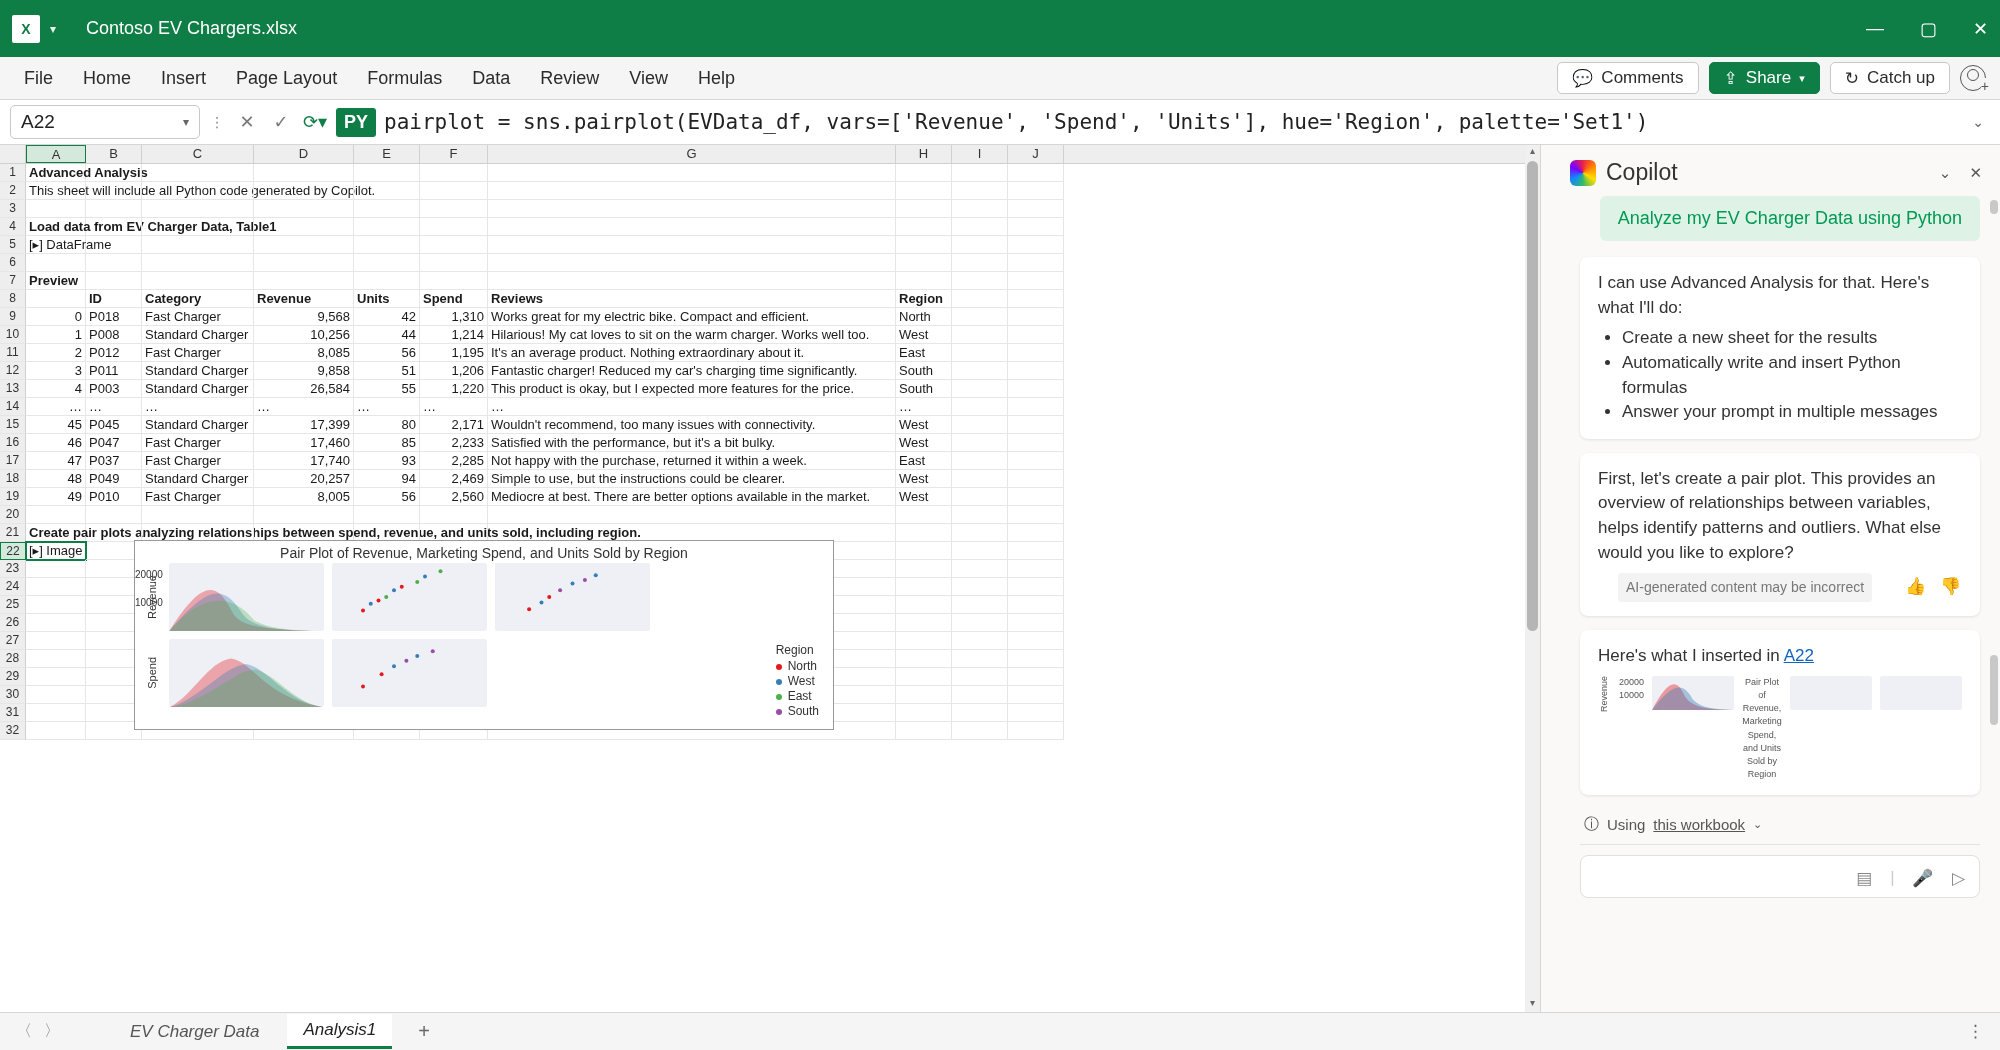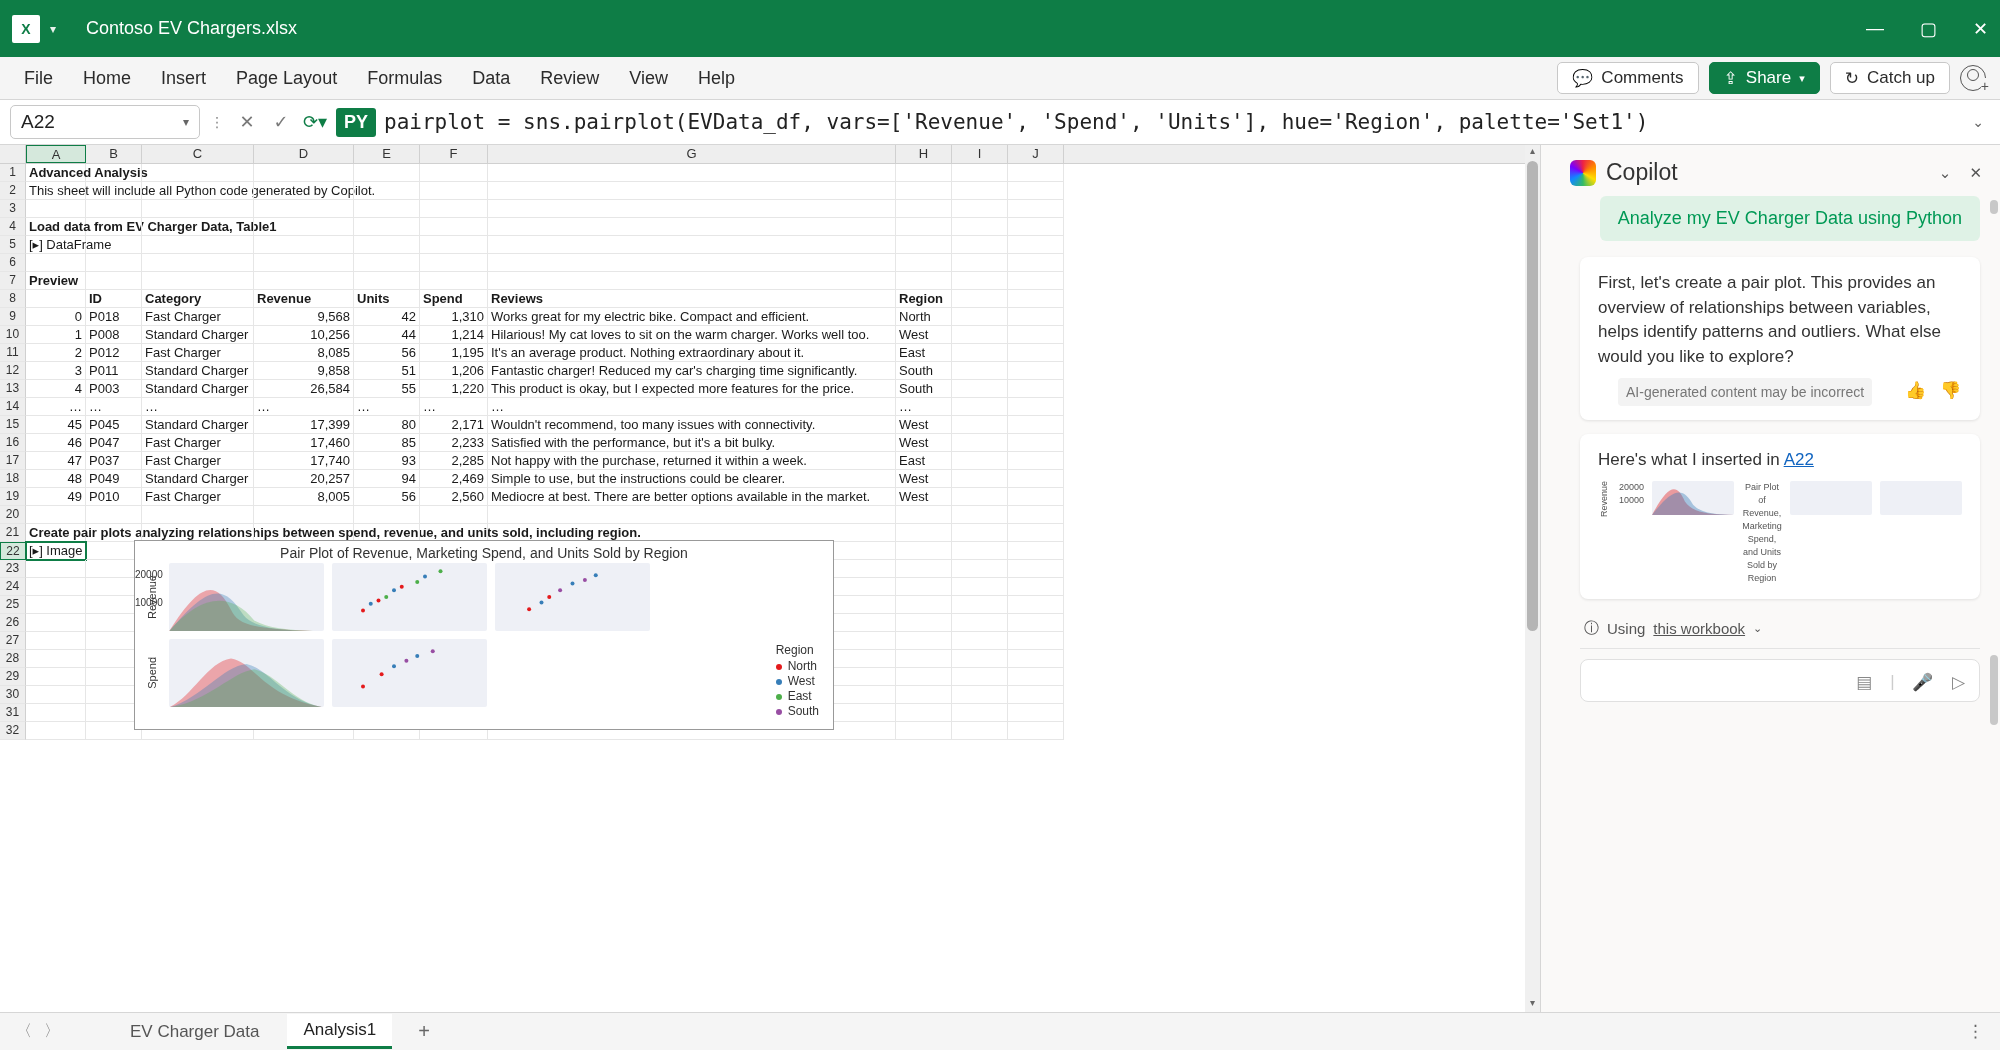--- a/index.html
+++ b/index.html
@@ -69,21 +69,21 @@
 .legend .dot{ width:6px;height:6px;border-radius:50%;}
 
 
 .vscroll { position:absolute; right:0; top:0; width:15px; height:100%; background:#f0f0f0;}
 .vscroll .thumb { position:absolute; left:2px; width:11px; background:#b5b5b5; border-radius:6px;}
 .vscroll .arrow { position:absolute; left:0; width:15px; height:15px; text-align:center; font-size:10px; color:#666;}
 
 
 .tabstrip { height:38px; border-top:1px solid #d6d6d6; background:#f5f5f5; display:flex; align-items:center; padding:0 16px; gap:12px; font-size:17px; color:#444;}
 .tabstrip .nav { color:#888; cursor:pointer; font-size:16px;}
-.sheet-tab { padding:6px 16px; cursor:pointer; color:#555;}
+.sheet-tab { padding:6px 16px; cursor:pointer; color:#555;font-style:italic;}
 .sheet-tab.active { background:#fff; border-bottom:3px solid #0e7d46; color:#222; font-weight:500;}
 .tabstrip .more { margin-left:auto; color:#666; }
 
 
 .copilot-header { display:flex; align-items:center; padding:14px 18px 10px; gap:10px;}
 .copilot-logo { width:26px; height:26px; border-radius:6px; background: conic-gradient(#e24, #f80, #fd0, #3b6, #18f, #70f, #e24);}
 .copilot-title { font-size:23px; color:#333; font-weight:400;}
 .copilot-hdr-right { margin-left:auto; display:flex; gap:18px; color:#555; font-size:15px;}
 .cp-scroll { flex:1; overflow:hidden; position:relative; padding: 0 20px 0 28px;}
 .user-bubble { background:#dff2e6; border-radius:6px; padding:12px 18px; font-size:18px; color:#095; float:right; margin-bottom:16px;}
@@ -704,20 +704,28 @@
       <div class="copilot-logo"></div>
       <div class="copilot-title">Copilot</div>
       <div class="copilot-hdr-right">
         <span>⌄</span>
         <span>✕</span>
       </div>
     </div>
     <div class="cp-scroll">
       <div class="user-bubble">Analyze my EV Charger Data using Python</div>
 
+      <div class="card">
+        <div>I can use Advanced Analysis for that. Here's what I'll do:</div>
+        <ul>
+          <li>Create a new sheet for the results</li>
+          <li>Automatically write and insert Python formulas</li>
+          <li>Answer your prompt in multiple messages</li>
+        </ul>
+      </div>
 
       <div class="card">
         <div>First, let's create a pair plot. This provides an overview of relationships between variables, helps identify patterns and outliers. What else would you like to explore?</div>
         <div class="disclaimer-row">
           <span class="disclaimer">AI-generated content may be incorrect</span>
           <div class="thumbs">
             <span>👍</span>
             <span>👎</span>
           </div>
         </div>

